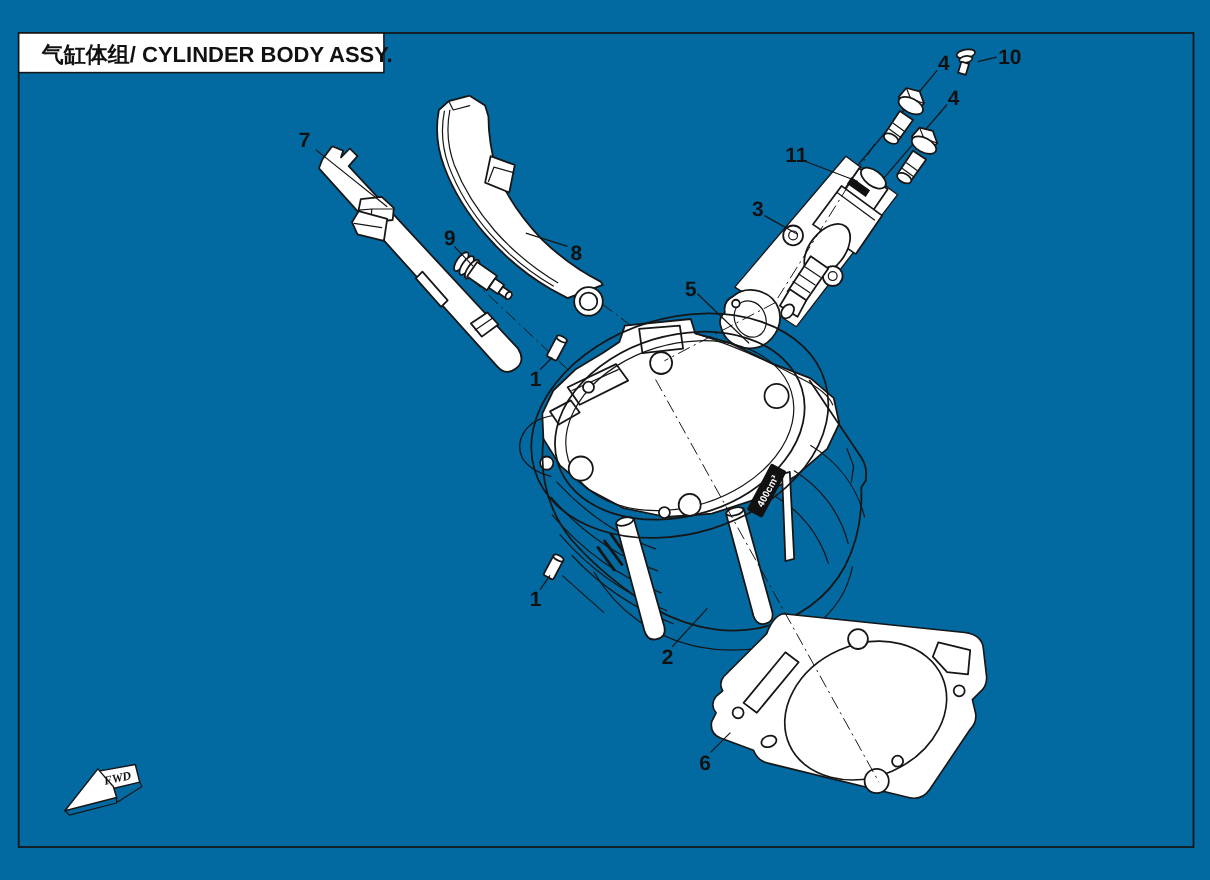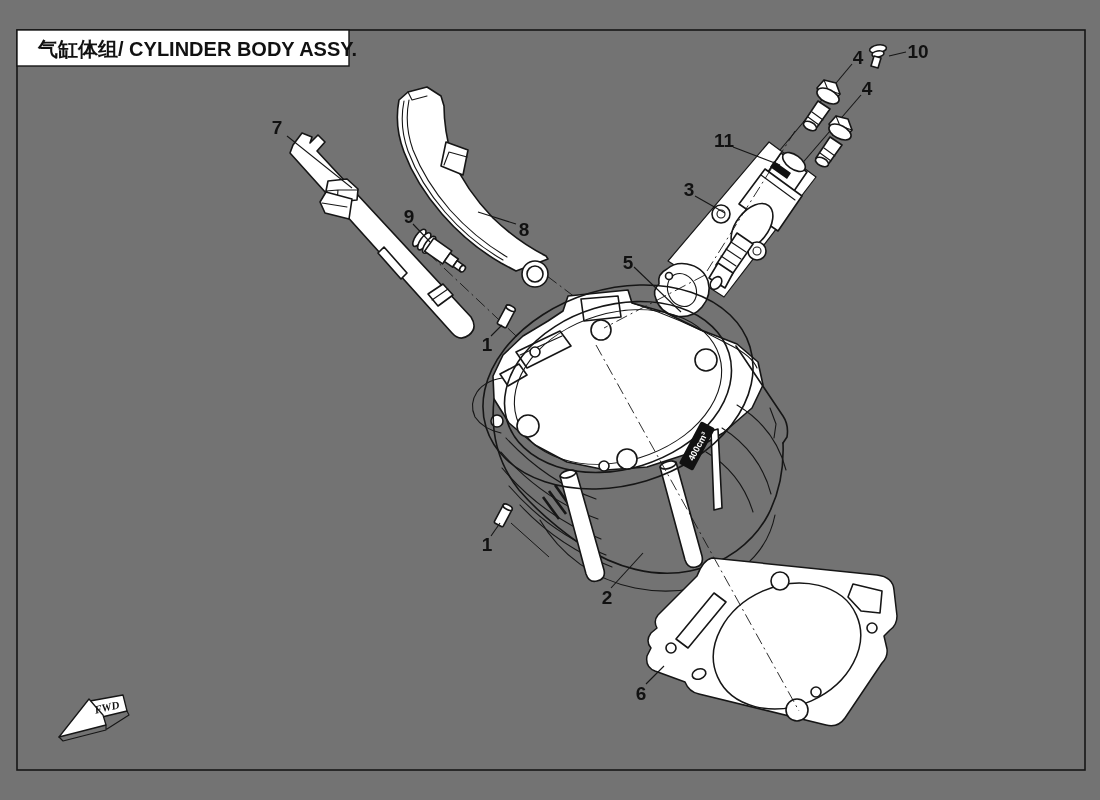--- a/index.html
+++ b/index.html
@@ -1,19 +1,19 @@
 <!DOCTYPE html>
 <html><head>
 <meta charset="utf-8">
 <style>
   html,body{margin:0;padding:0;background:#ffffff;}
   .page{
     position:relative;
     width:1100px;height:800px;
-    background:#737373;
+    background:#0369a1;
     font-family:"Liberation Sans",sans-serif;
     overflow:hidden;
   }
   svg{display:block;}
   .part{stroke:#161616;stroke-width:1.6;fill:#ffffff;stroke-linejoin:round;stroke-linecap:round;}
   .detail{stroke:#161616;stroke-width:1.1;fill:none;stroke-linejoin:round;stroke-linecap:round;}
   .thin{stroke:#161616;stroke-width:1;fill:none;}
   .leader{stroke:#161616;stroke-width:1.1;fill:none;}
   .centerline{stroke:#161616;stroke-width:0.9;fill:none;stroke-dasharray:12 4 2 4;}
   .hatch{stroke:#161616;stroke-width:2.6;fill:none;}

